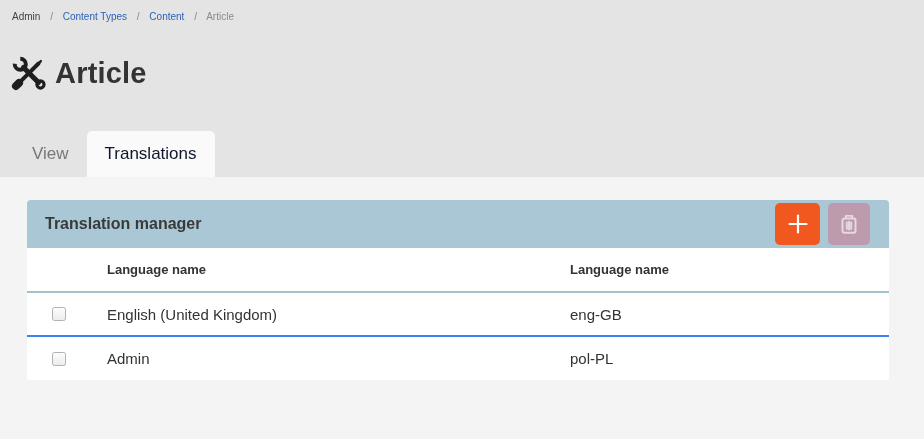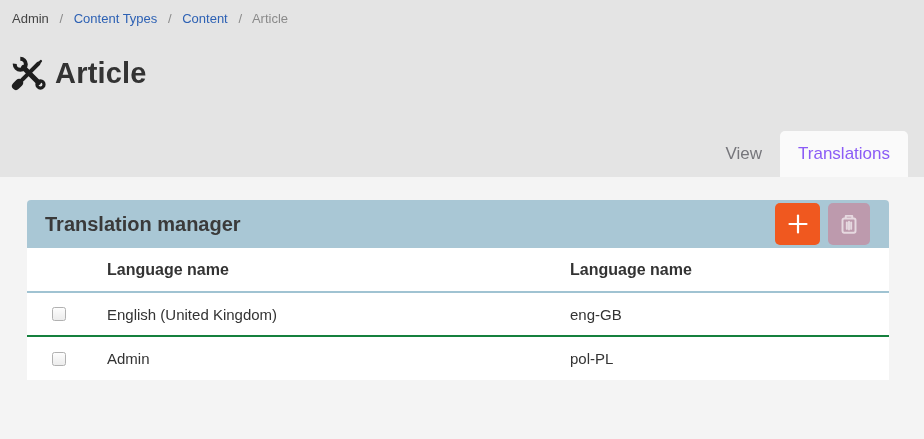--- a/index.html
+++ b/index.html
@@ -9,21 +9,21 @@
     background: #f4f4f4;
     color: #333;
   }
 
   
   .header-area { width: 924px; height: 177px; background: #e4e4e4; }
 
   .breadcrumb {
     padding: 11px 12px 0 12px;
     height: 26px;
-    font-size: 13px;
+    font-size: 10px;
     color: #444;
     white-space: nowrap;
   }
   .breadcrumb .crumb-sep { color: #8a8a8a; margin: 0 7px; }
   .breadcrumb .crumb-link { color: #2d61b4; text-decoration: none; cursor: pointer; }
   .breadcrumb .crumb-current { color: #8a8a8a; }
   .breadcrumb .crumb-root { color: #444; }
 
   .title-row {
     margin: 27px 0 0 10px;
@@ -34,54 +34,53 @@
   .title-icon { width: 38px; height: 38px; flex: 0 0 auto; }
   .page-title {
     font-size: 29px;
     font-weight: 700;
     color: #333;
     margin-left: 7px;
     letter-spacing: 0.2px;
   }
 
   .tabs {
-    margin: 38px 16px 0 14px;
+    margin: 38px 8px 0 14px;
     height: 46px;
     display: flex;
     align-items: stretch;
-    justify-content: flex-end;
   }
   .tab {
     padding: 13px 18px 0 18px;
     font-size: 17px;
     color: #76767b;
     cursor: pointer;
   }
   .tab.active {
     background: #fafafa;
-    color: #8b5cf6;
+    color: #0f172a;
     border-radius: 5px 5px 0 0;
   }
 
   
   .content-area { width: 924px; height: 262px; background: #f4f4f4; }
 
   .panel { margin: 23px 0 0 27px; width: 862px; }
 
   .panel-header {
     height: 48px;
     background: #a9c7d5;
     border-radius: 4px 4px 0 0;
     display: flex;
     align-items: center;
     padding: 0 19px 0 18px;
   }
   .panel-title {
     flex: 1;
-    font-size: 20px;
+    font-size: 16px;
     font-weight: 700;
     color: #3a3a3a;
   }
   .btn {
     height: 42px;
     border: none;
     border-radius: 5px;
     display: flex;
     align-items: center;
     justify-content: center;
@@ -97,31 +96,31 @@
     table-layout: fixed;
     background: #ffffff;
   }
   col.col-check { width: 80px; }
   col.col-name  { width: 463px; }
   col.col-code  { width: 319px; }
 
   table.translations th {
     height: 44px;
     text-align: left;
-    font-size: 16px;
+    font-size: 13px;
     font-weight: 700;
     color: #333;
     border-bottom: 2px solid #a0c3d2;
     vertical-align: middle;
   }
   table.translations td {
     height: 44px;
     font-size: 15px;
     color: #333;
-    border-bottom: 2px solid #15803d;
+    border-bottom: 2px solid #3b82f6;
     vertical-align: middle;
   }
   table.translations tbody tr:last-child td { border-bottom: none; }
 
   input[type="checkbox"].row-check {
     -webkit-appearance: none;
     appearance: none;
     width: 14px; height: 14px;
     border: 1px solid #b1b1b1;
     border-radius: 2.5px;

